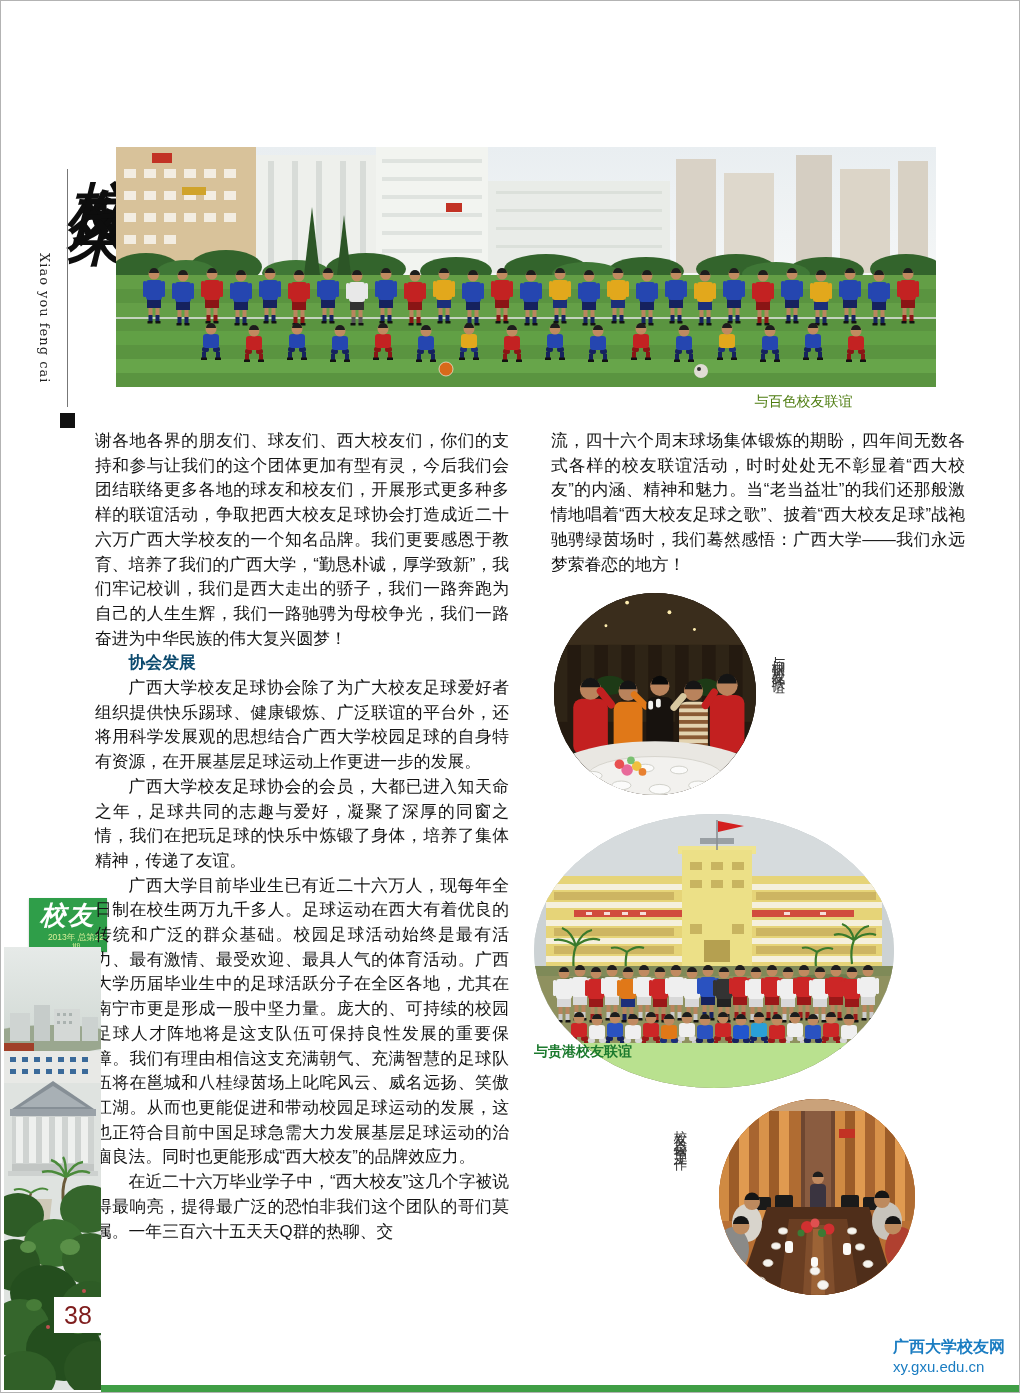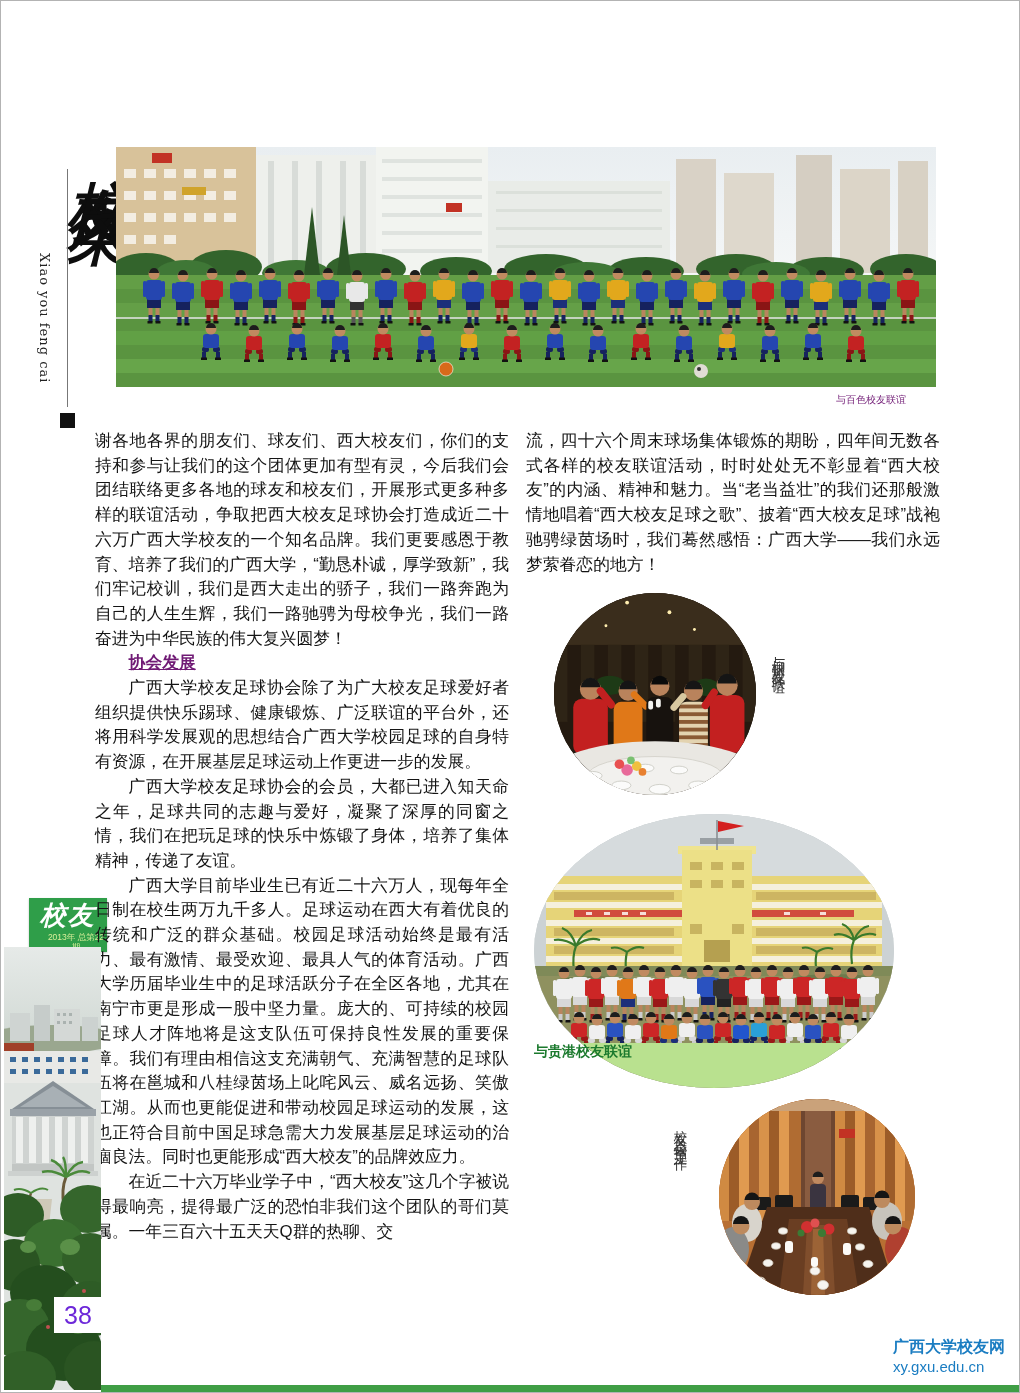--- a/index.html
+++ b/index.html
@@ -25,42 +25,42 @@
   
   .badge{
     position:absolute;left:28px;top:897px;width:78px;height:54px;
     background:#2f9e49;color:#fff;text-align:center;
     box-shadow:0 1px 2px rgba(0,0,0,.25);
   }
   .badge-title{font-size:26px;font-weight:bold;font-style:italic;line-height:34px;letter-spacing:2px;}
   .badge-issue{font-size:8.5px;color:#d9ef9a;line-height:10px;margin-left:16px;}
   
   .main-photo{position:absolute;left:115px;top:146px;width:820px;height:240px;overflow:hidden;background:#cfd6d2;}
-  .main-caption{position:absolute;left:700px;top:392px;width:205px;text-align:right;font-size:10px;color:#701a75;}
+  .main-caption{position:absolute;left:700px;top:392px;width:205px;text-align:center;font-size:14px;color:#4d7c0f;}
   .circle1{position:absolute;left:553px;top:592px;width:202px;height:202px;border-radius:50%;overflow:hidden;background:#241a10;}
   .v-caption{writing-mode:vertical-rl;font-size:13.5px;letter-spacing:4px;color:#333;position:absolute;}
   .cap-liuzhou{left:768px;top:644px;height:160px;}
   .cap-zonghui{left:670px;top:1118px;height:180px;}
   .big-ellipse{position:absolute;left:533px;top:813px;width:360px;height:274px;border-radius:50%;overflow:hidden;background:#ccd2d4;}
   .crescent-caption{
     position:absolute;left:533px;top:1042px;width:360px;text-align:left;
     font-size:14px;font-weight:bold;color:#1c7a2e;
   }
   .circle3{position:absolute;left:718px;top:1098px;width:196px;height:196px;border-radius:50%;overflow:hidden;background:#b86f33;}
   
   .col{position:absolute;top:428px;width:414px;font-size:16.8px;line-height:24.7px;text-align:justify;color:#141414;}
-  #col1{left:94px;} #col2{left:525px;}
+  #col1{left:94px;} #col2{left:550px;}
   .para{margin:0;text-indent:2em;}
   .para.cont{text-indent:0;}
-  .heading{margin:0;text-indent:2em;font-weight:bold;color:#701a75;font-size:16.8px;text-decoration:underline;}
+  .heading{margin:0;text-indent:2em;font-weight:bold;color:#0c4a6e;font-size:16.8px;}
   
   .side-strip{position:absolute;left:3px;top:946px;width:97px;height:443px;overflow:hidden;background:#dfe3e0;}
   .page-num{
     position:absolute;left:53px;top:1296px;width:48px;height:36px;background:#fff;
-    font-size:25px;color:#6d28d9;text-align:center;line-height:36px;
+    font-size:25px;color:#7f1d1d;text-align:center;line-height:36px;
   }
   
   .green-bar{position:absolute;left:100px;top:1384px;width:918px;height:7px;background:#3f9e45;}
   .footer-text{position:absolute;right:14px;top:1336px;text-align:left;color:#1b7dc2;line-height:20px;}
   .footer-name{font-size:16px;font-weight:bold;}
   .footer-url{font-size:15px;}
 </style>
 </head>
 <body>
 

